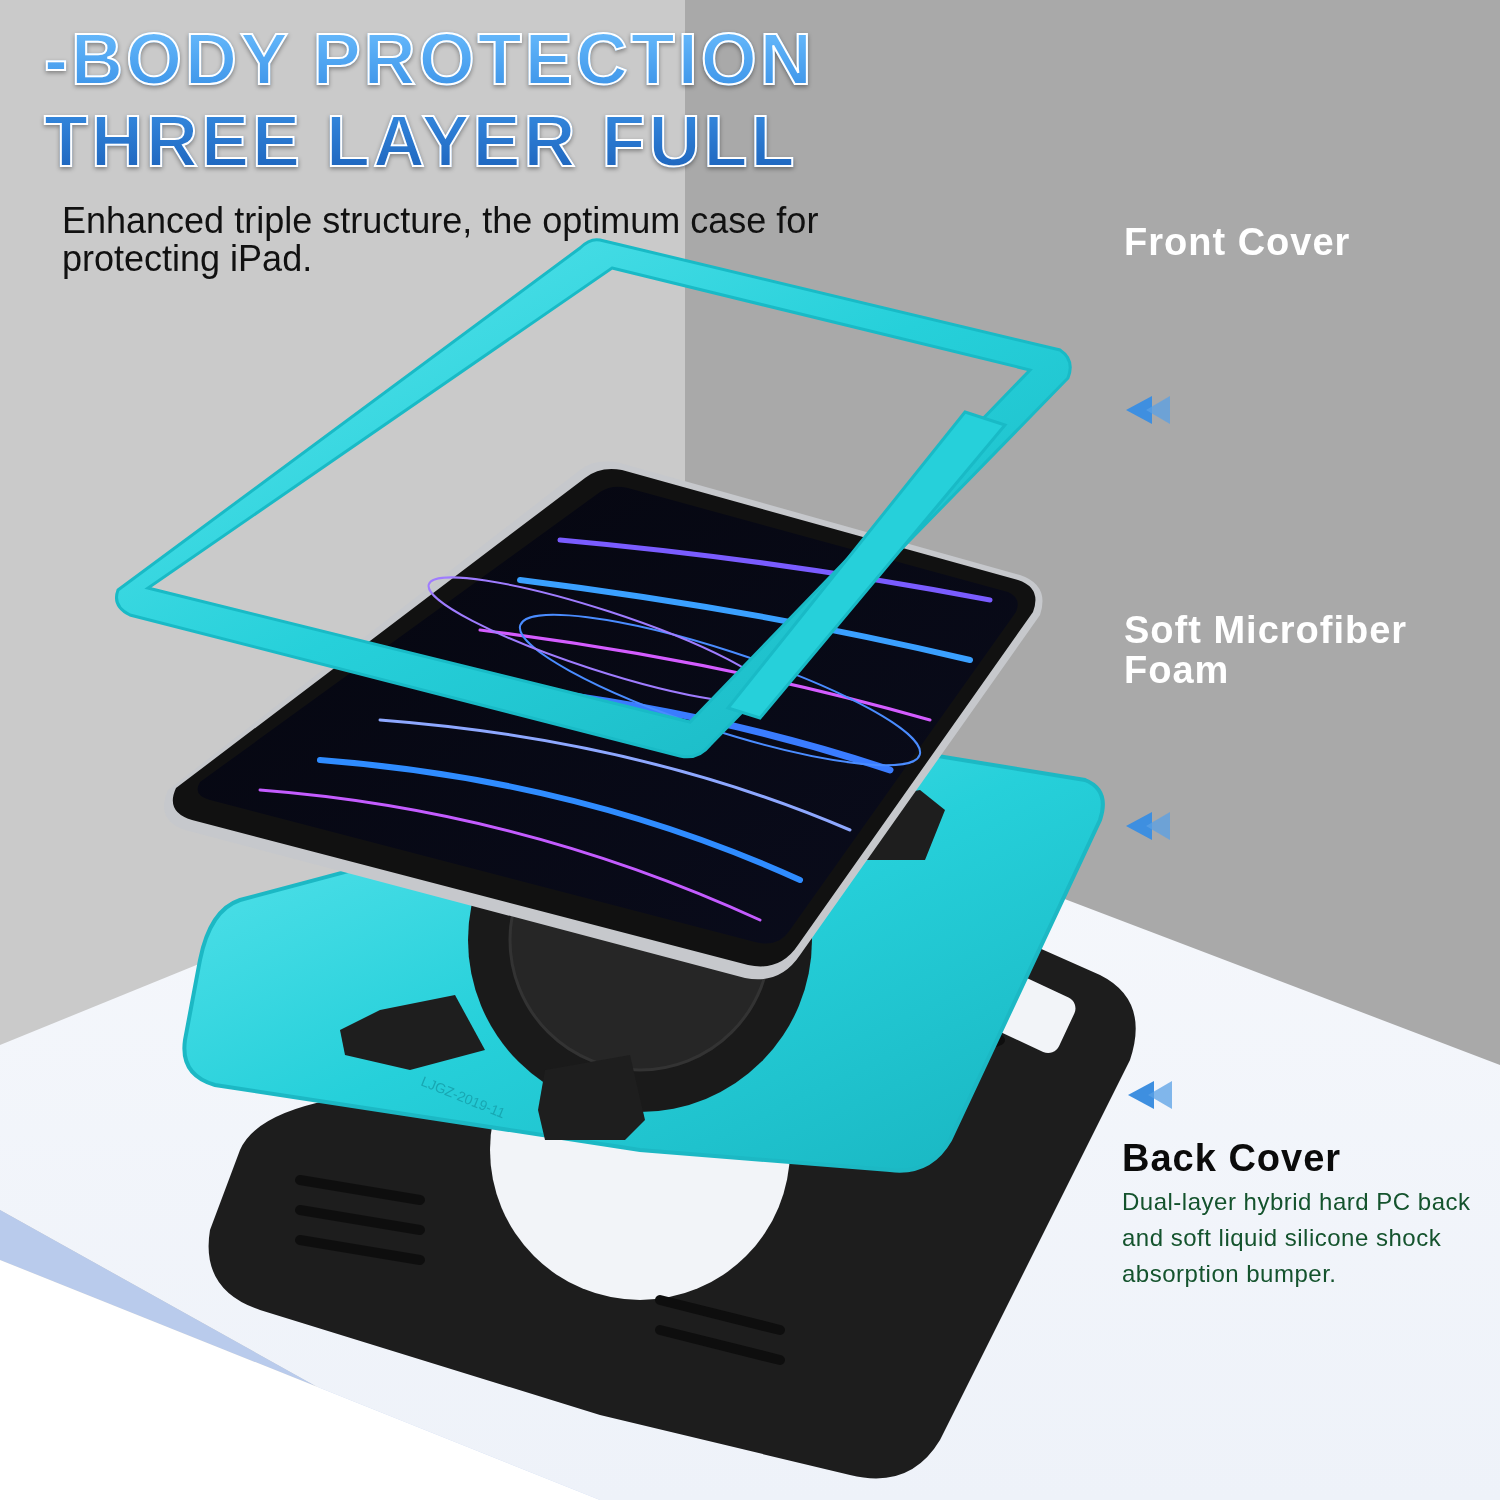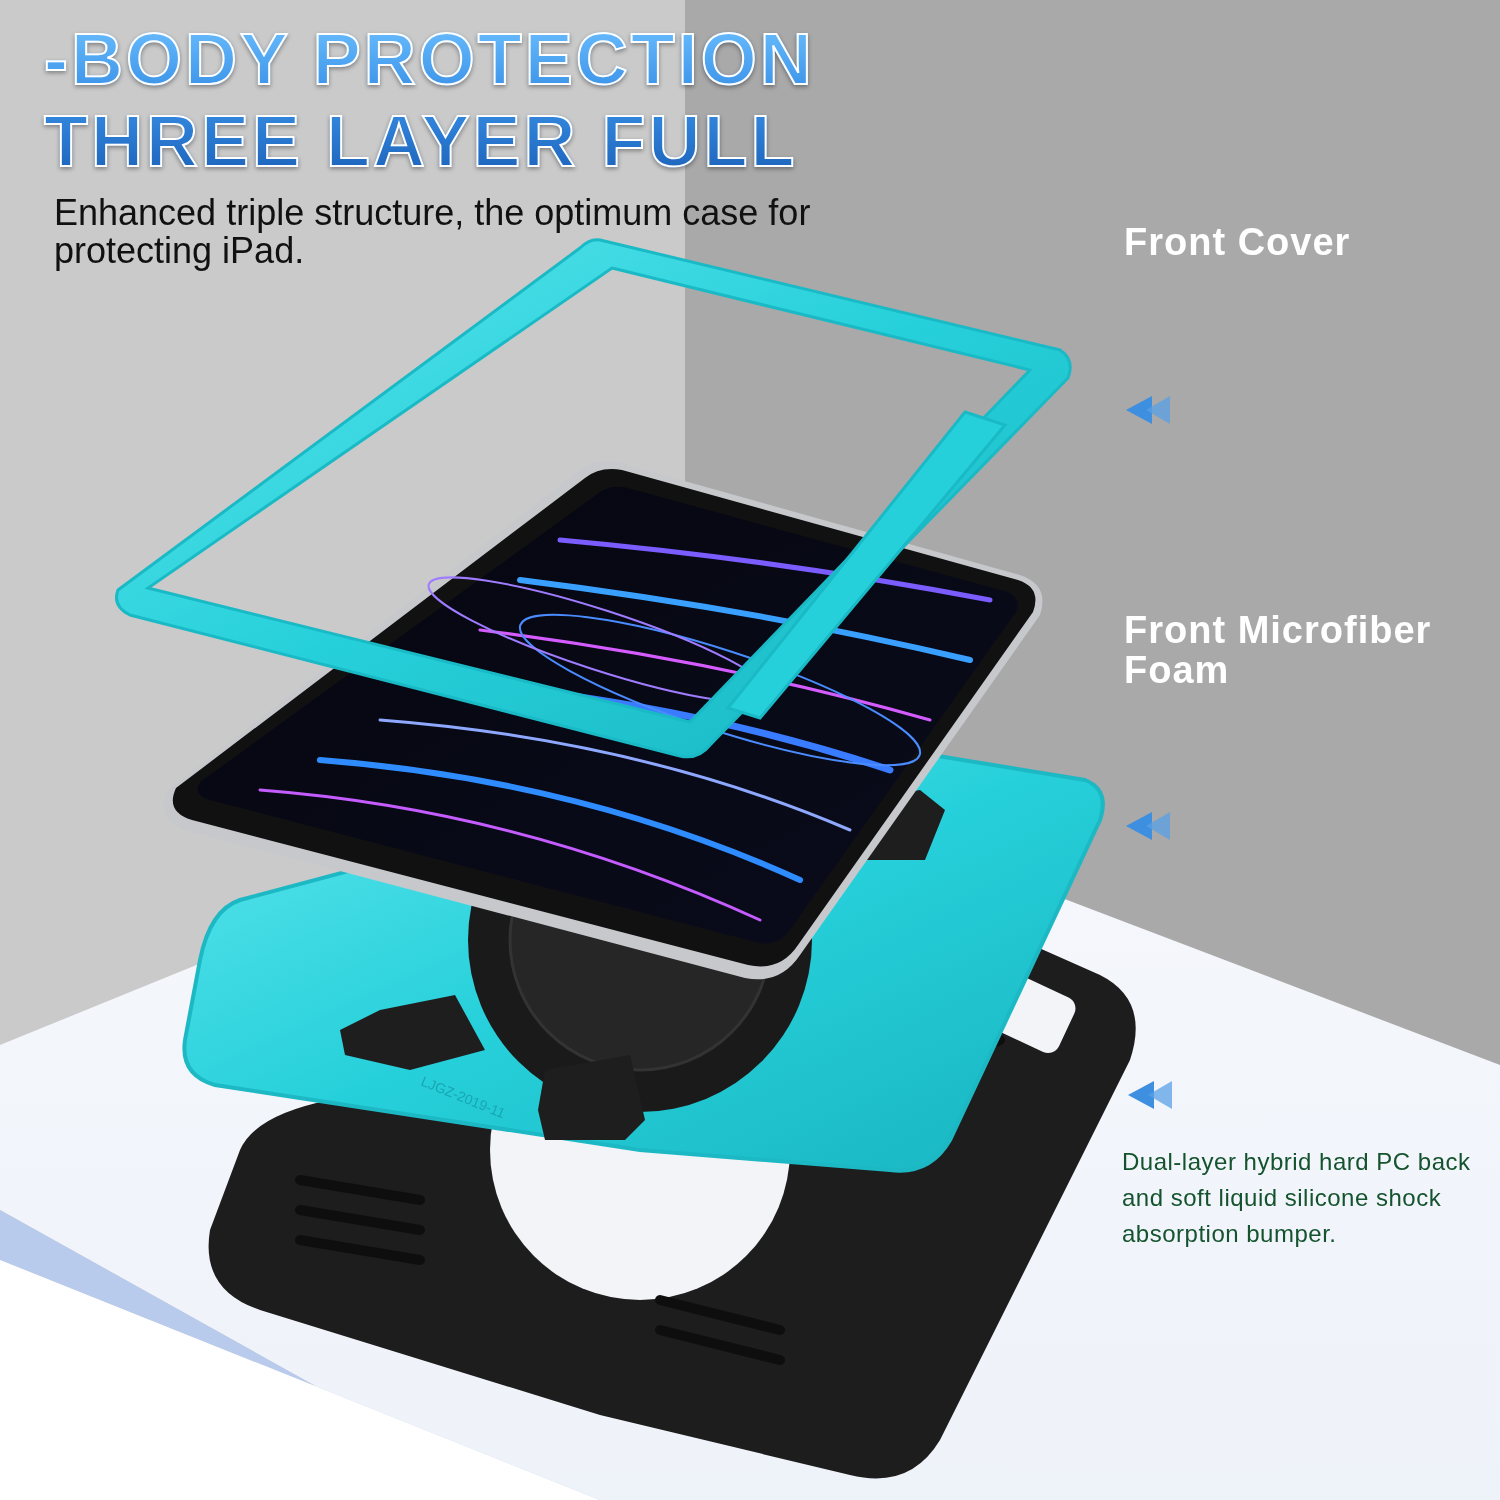--- a/index.html
+++ b/index.html
@@ -5,21 +5,21 @@
   html, body { margin: 0; padding: 0; }
   body { width: 1500px; height: 1500px; overflow: hidden; position: relative; background: #c9c9c9; font-family: "Liberation Sans", sans-serif; }
   .scene { position: absolute; inset: 0; }
   .scene svg { position: absolute; left: 0; top: 0; }
   .headline { position: absolute; left: 44px; top: 18px; margin: 0; font-family: "Liberation Sans", sans-serif; font-weight: 700; font-size: 72px; line-height: 82px; letter-spacing: 3px; color: #2a7fd6;
     background: linear-gradient(180deg, #6ec0ff 0%, #3b93e8 45%, #1a5fb8 100%);
     -webkit-background-clip: text; background-clip: text; -webkit-text-fill-color: transparent;
     -webkit-text-stroke: 2px #ffffff; paint-order: stroke fill;
     filter: drop-shadow(0 2px 2px rgba(0,0,0,0.35)); }
   .headline span { display: block; }
-  .subhead { position: absolute; left: 46px; top: 186px; width: 860px; margin: 8px; font-size: 36px; line-height: 38px; color: #111; font-family: "Liberation Sans", sans-serif; }
+  .subhead { position: absolute; left: 46px; top: 186px; width: 860px; margin: 16px; font-size: 36px; line-height: 38px; color: #111; font-family: "Liberation Sans", sans-serif; }
   .feature { position: absolute; left: 1124px; width: 340px; font-family: "Liberation Sans", sans-serif; }
   .feature h2 { margin: 0; font-size: 38px; line-height: 40px; font-weight: 700; letter-spacing: 1px; }
   .feature p { margin: 6px 0 0 0; font-size: 24px; line-height: 36px; letter-spacing: 0.5px; }
   .feature.light h2, .feature.light p { color: #ffffff; }
   .feature.dark h2 { color: #0b0b0b; }
   .feature.dark p { color: #14532d; }
   .arrow { position: absolute; width: 46px; height: 28px; }
   .arrow .a1 { position: absolute; left: 0; top: 0; width: 0; height: 0; border-top: 14px solid transparent; border-bottom: 14px solid transparent; border-right: 26px solid #3e8fe0; }
   .arrow .a2 { position: absolute; left: 20px; top: 0; width: 0; height: 0; border-top: 14px solid transparent; border-bottom: 14px solid transparent; border-right: 24px solid rgba(90,160,230,0.75); }
 </style>
@@ -111,26 +111,27 @@
 
 <div class="feature light" style="top:222px;">
   <h2>Front Cover</h2>
 </div>
 <div class="arrow" style="left:1126px; top:396px;">
   <div class="a1"></div>
     <div class="a2"></div>
 </div>
 
 <div class="feature light" style="top:610px; width:320px;">
-  <h2>Front Microfiber Foam</h2>
+  <h2>Soft Microfiber Foam</h2>
 </div>
 <div class="arrow" style="left:1126px; top:812px;">
   <div class="a1"></div>
     <div class="a2"></div>
 </div>
 
 <div class="arrow" style="left:1128px; top:1081px;">
   <div class="a1"></div>
     <div class="a2"></div>
 </div>
 <div class="feature dark" style="top:1138px; left:1122px; width:360px;">
+  <h2>Back Cover</h2>
   <p>Dual-layer hybrid hard PC back and soft liquid silicone shock absorption bumper.</p>
 </div>
 
 </body></html>

